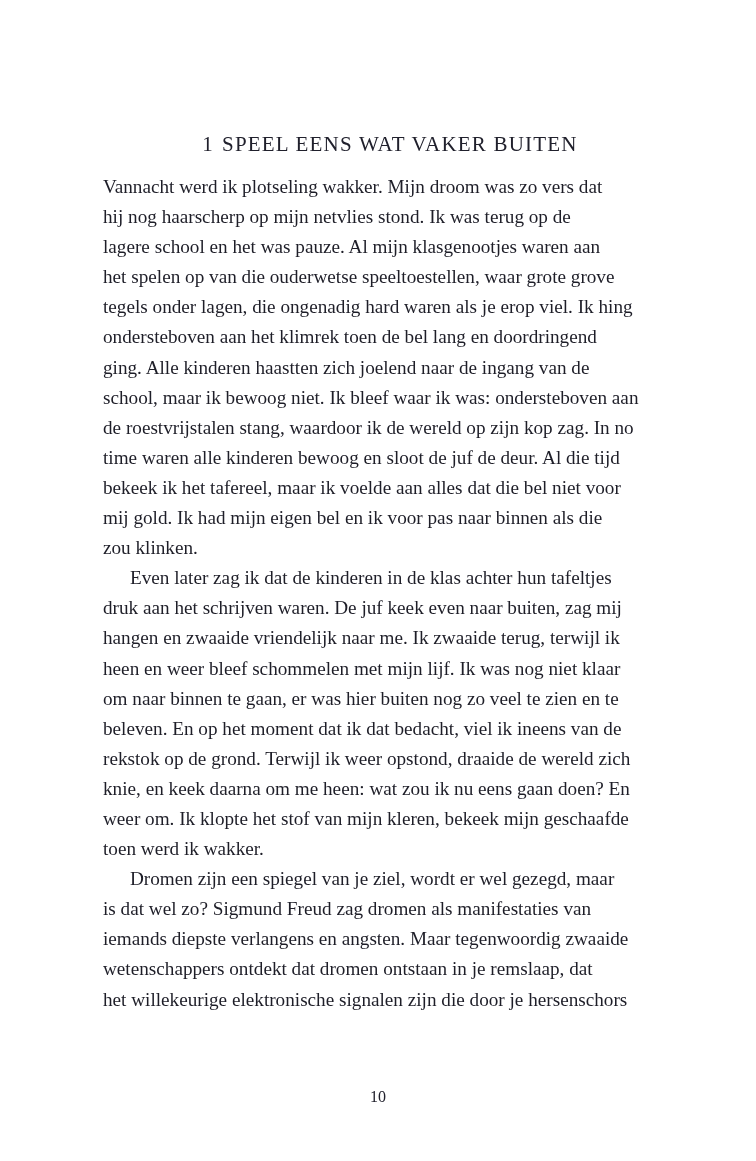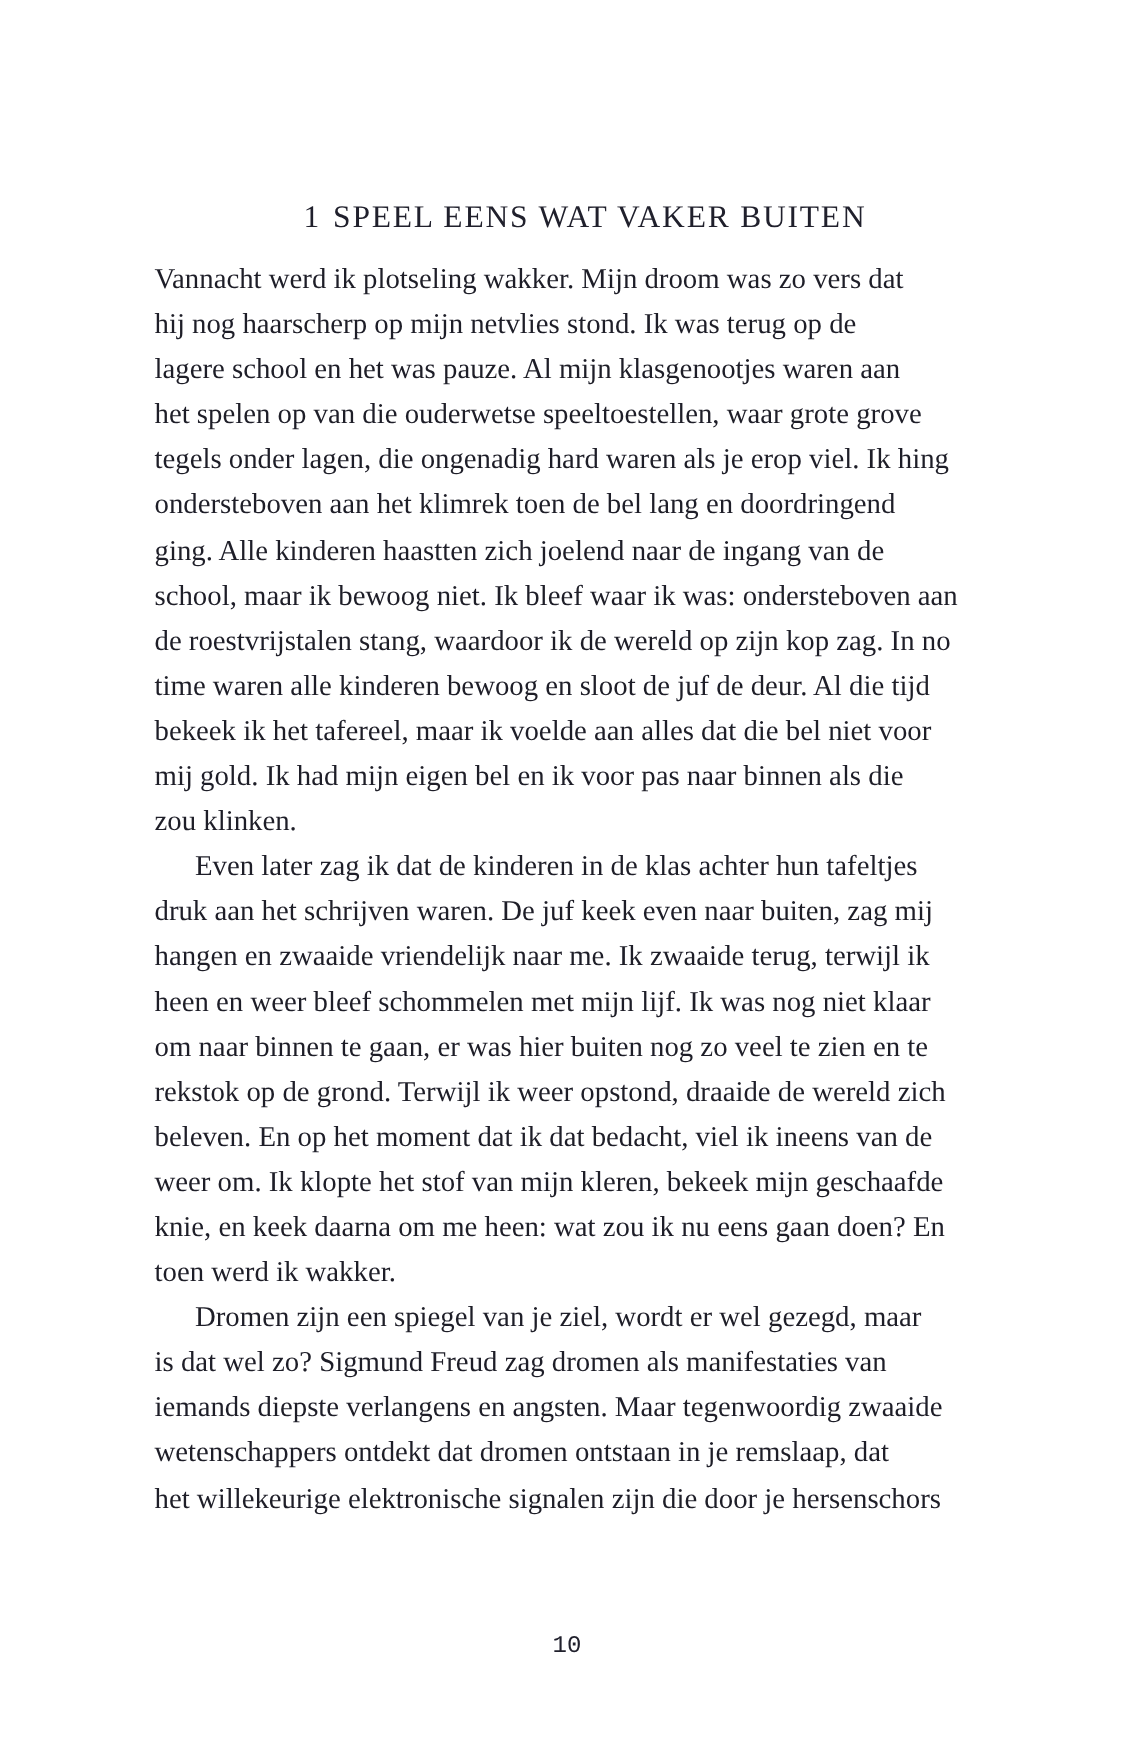--- a/index.html
+++ b/index.html
@@ -55,21 +55,20 @@
     }
     .page-number {
       position: absolute;
       top: 1087px;
       left: 0;
       width: 756px;
       text-align: center;
       font-size: 16px;
       line-height: 20px;
       color: #20202c;
-      font-family: Liberation Mono, monospace;
     }
   </style>
 </head>
 <body>
 
 <div class="page">
   <h1 class="chapter-title">
     <span class="num">1</span><span>SPEEL EENS WAT VAKER BUITEN</span>
   </h1>
 
@@ -90,24 +89,24 @@
       <span class="line">mij gold. Ik had mijn eigen bel en ik voor pas naar binnen als die</span>
       <span class="line">zou klinken.</span>
     </div>
 
     <div>
       <span class="line indent">Even later zag ik dat de kinderen in de klas achter hun tafeltjes</span>
       <span class="line">druk aan het schrijven waren. De juf keek even naar buiten, zag mij</span>
       <span class="line">hangen en zwaaide vriendelijk naar me. Ik zwaaide terug, terwijl ik</span>
       <span class="line">heen en weer bleef schommelen met mijn lijf. Ik was nog niet klaar</span>
       <span class="line">om naar binnen te gaan, er was hier buiten nog zo veel te zien en te</span>
+      <span class="line">beleven. En op het moment dat ik dat bedacht, viel ik ineens van de</span>
       <span class="line">rekstok op de grond. Terwijl ik weer opstond, draaide de wereld zich</span>
-      <span class="line">beleven. En op het moment dat ik dat bedacht, viel ik ineens van de</span>
+      <span class="line">knie, en keek daarna om me heen: wat zou ik nu eens gaan doen? En</span>
       <span class="line">weer om. Ik klopte het stof van mijn kleren, bekeek mijn geschaafde</span>
-      <span class="line">knie, en keek daarna om me heen: wat zou ik nu eens gaan doen? En</span>
       <span class="line">toen werd ik wakker.</span>
     </div>
 
     <div>
       <span class="line indent">Dromen zijn een spiegel van je ziel, wordt er wel gezegd, maar</span>
       <span class="line">is dat wel zo? Sigmund Freud zag dromen als manifestaties van</span>
       <span class="line">iemands diepste verlangens en angsten. Maar tegenwoordig zwaaide</span>
       <span class="line">wetenschappers ontdekt dat dromen ontstaan in je remslaap, dat</span>
       <span class="line">het willekeurige elektronische signalen zijn die door je hersenschors</span>
     </div>

